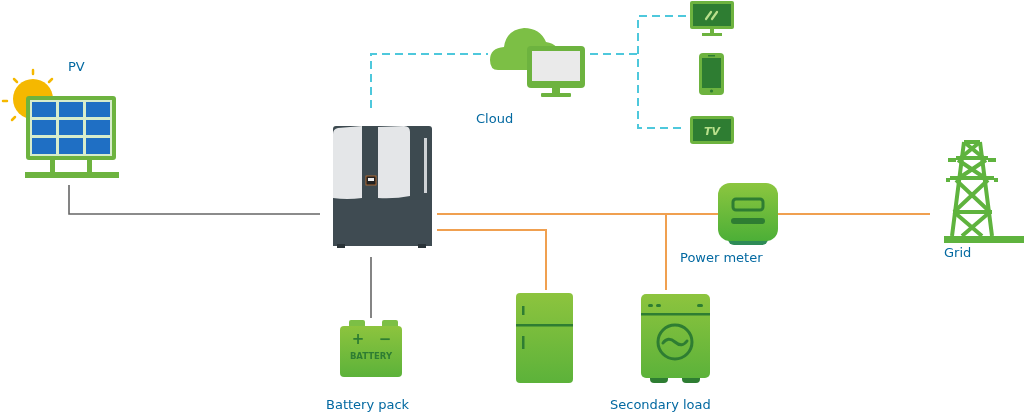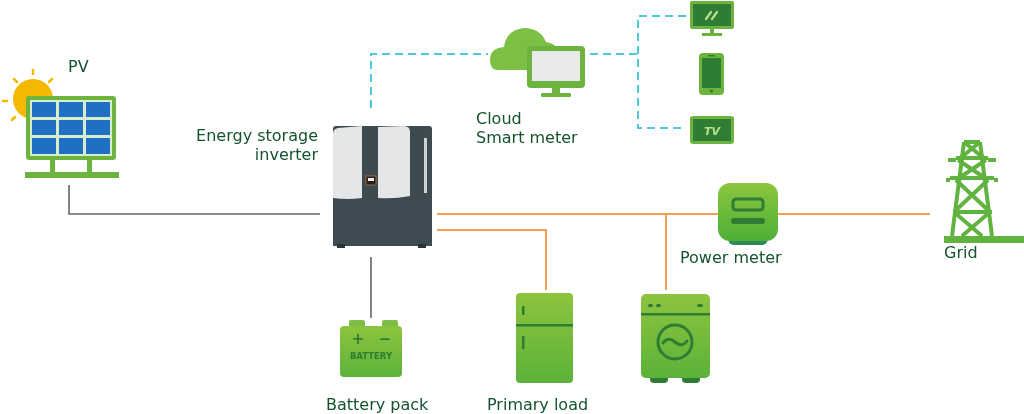--- a/index.html
+++ b/index.html
@@ -1,18 +1,18 @@
 <!DOCTYPE html>
 <html><head>
 <meta charset="utf-8">
 <style>
   html,body{margin:0;padding:0;background:#fff;}
   body{width:1024px;height:414px;position:relative;overflow:hidden;font-family:"DejaVu Sans","Liberation Sans",sans-serif;}
   #stage{position:absolute;left:0;top:0;width:1024px;height:414px;}
-  .lbl{position:absolute;font-size:16px;color:#14532d;white-space:nowrap;line-height:19px;}
+  .lbl{position:absolute;font-size:13px;color:#0369a1;white-space:nowrap;line-height:19px;}
   .c{text-align:left;}
   .r{text-align:right;}
 </style>
 </head>
 <body>
 
 <div id="stage">
 <svg width="1024" height="414" viewBox="0 0 1024 414">
   <defs>
     <linearGradient id="gGreen" x1="0" y1="0" x2="0" y2="1">
@@ -150,25 +150,20 @@
     <rect x="648" y="304" width="5" height="3" rx="1.5" fill="#2e7d32"></rect>
     <rect x="656" y="304" width="5" height="3" rx="1.5" fill="#2e7d32"></rect>
     <rect x="697" y="304" width="6" height="3" rx="1.5" fill="#2e7d32"></rect>
     <circle cx="675" cy="342" r="17" fill="none" stroke="#2e7d32" stroke-width="3"></circle>
     <path d="M663,343 Q668,336 675,342 Q682,348 687,341" fill="none" stroke="#2e7d32" stroke-width="3" stroke-linecap="round"></path>
   </g>
 </svg>
 
 
 <div class="lbl" style="left:68px;top:57px;">PV</div>
-<div class="lbl r" style="left:170px;top:126px;width:148px;">
-  <div>Energy storage</div>
-  <div>inverter</div>
-</div>
 <div class="lbl c" style="left:476px;top:109px;width:130px;">
   <div>Cloud</div>
-  <div>Smart meter</div>
 </div>
 <div class="lbl c" style="left:680px;top:248px;width:135px;">Power meter</div>
 <div class="lbl c" style="left:944px;top:243px;width:80px;">Grid</div>
 <div class="lbl c" style="left:326px;top:395px;width:120px;">Battery pack</div>
-<div class="lbl c" style="left:487px;top:395px;width:120px;">Primary load</div>
+<div class="lbl c" style="left:610px;top:395px;width:130px;">Secondary load</div>
 </div>
 
 </body></html>

